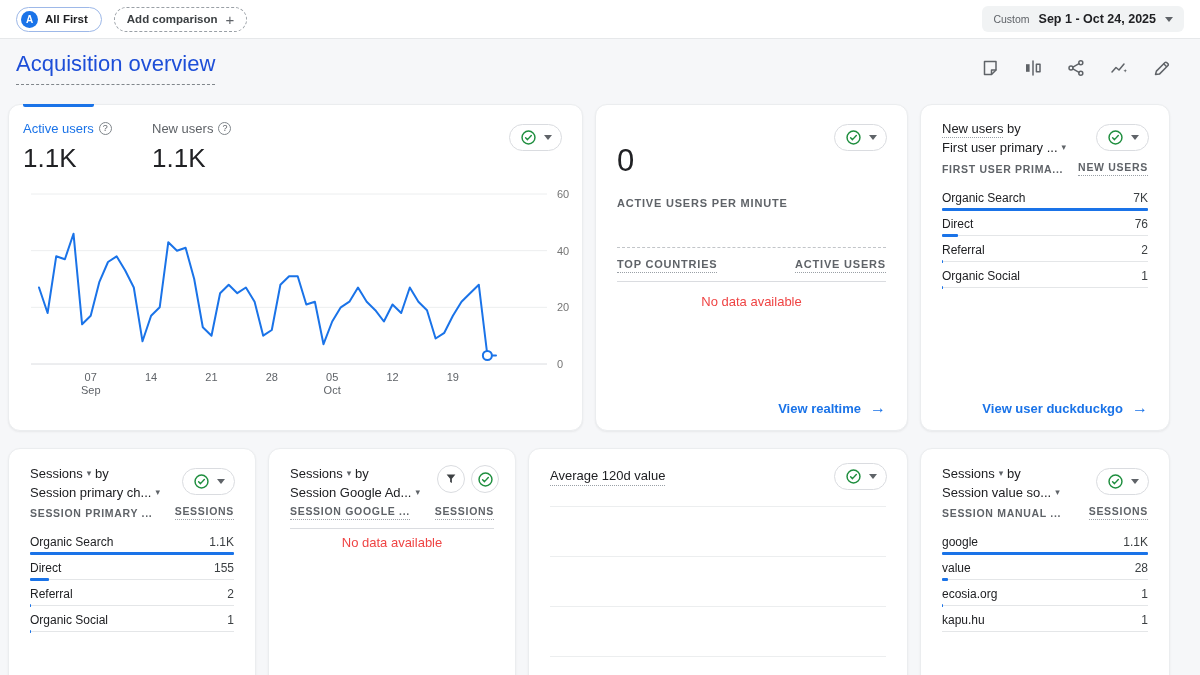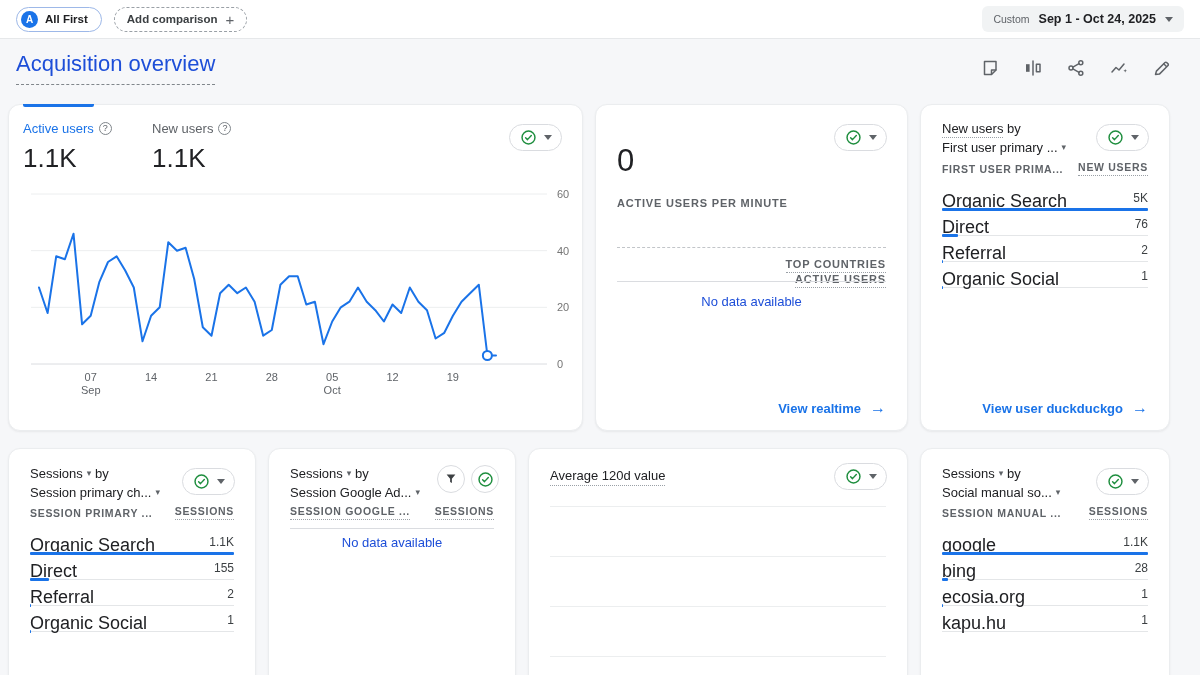--- a/index.html
+++ b/index.html
@@ -63,36 +63,36 @@
   #trend-svg{ position:absolute; left:0; top:0; pointer-events:none;}
   
   .caps{ font-size:11px; letter-spacing:.8px; color:#5f6368; font-weight:700;}
   .dotted{ border-bottom:1px dotted #9aa0a6; padding-bottom:2px;}
   .rt-title{ position:absolute; left:21px; top:24px;}
   .rt-value{ position:absolute; left:21px; top:38px; font-size:31px; color:#202124;}
   .rt-permin{ position:absolute; left:21px; top:92px;}
   .dash-divider{ position:absolute; left:21px; right:21px; top:142px; border-top:1px dashed #c2c5c9;}
   .cols-head{ position:absolute; left:21px; right:21px; display:flex; justify-content:space-between; align-items:flex-end;}
   .head-rule{ position:absolute; left:21px; right:21px; border-top:1px solid #dadce0;}
-  .empty-text{ position:absolute; left:0; right:0; text-align:center; font-size:13px; color:#1d4ed8;}
+  .empty-text{ position:absolute; left:0; right:0; text-align:center; font-size:13px; color:#ef4444;}
   .card-link{ position:absolute; right:21px; bottom:13px; display:flex; align-items:center; gap:9px;
     color:#1a73e8; font-size:13px; font-weight:700; cursor:pointer;}
   .link-arrow::before{ content:"\2192"; font-size:16px; font-weight:400;}
   
   .card-title{ position:absolute; left:21px; top:15px; font-size:13px; color:#202124; line-height:18px;}
   .sel-caret{ display:inline-block; margin-left:4px; color:#5f6368; font-size:8px; vertical-align:2px;}
   .sel-caret::before{ content:"\25BE"; font-size:9px;}
   .metric-word{ cursor:pointer;}
   .metric-word.dotted{ padding-bottom:1px;}
   .dim-line{ cursor:pointer; white-space:nowrap;}
   .thead{ position:absolute; left:21px; right:21px; top:56px; display:flex; justify-content:space-between; align-items:center;}
   .thead .caps{ font-size:10.5px; letter-spacing:.7px;}
   .trows{ position:absolute; left:21px; right:21px; top:79px;}
   .trow{ position:relative; height:26px; border-bottom:1px solid #e4e6e8;}
-  .tlabel{ position:absolute; left:0; top:7px; font-size:18px; color:#202124;}
+  .tlabel{ position:absolute; left:0; top:7px; font-size:12px; color:#202124;}
   .tvalue{ position:absolute; right:0; top:7px; font-size:12px; color:#3c4043;}
   .tbar{ position:absolute; left:0; bottom:-2px; height:3px; background:#1a73e8; border-radius:1px;}
   
   .gridline{ position:absolute; left:21px; right:21px; border-top:1px solid #eceeef;}
   .funnel-svg{ width:16px; height:16px;}
 </style>
 </head>
 <body>
 
 <header class="topbar">
@@ -201,21 +201,21 @@
   <div class="rt-value">0</div>
   <div class="rt-permin caps">ACTIVE USERS PER MINUTE</div>
   <div class="quality-pill">
     <svg class="check-svg" viewBox="0 0 20 20">
         <circle cx="10" cy="10" r="7.6" fill="none" stroke="#1e8e3e" stroke-width="1.7"></circle>
         <path d="M6.6 10.3l2.2 2.2 4.5-4.8" fill="none" stroke="#1e8e3e" stroke-width="1.7" stroke-linecap="round" stroke-linejoin="round"></path>
       </svg>
     <span class="tri-caret"></span>
   </div>
   <div class="dash-divider"></div>
-  <div class="cols-head" style="top:153px;flex-direction:column;">
+  <div class="cols-head" style="top:153px;">
     <span class="caps dotted">TOP COUNTRIES</span>
     <span class="caps dotted">ACTIVE USERS</span>
   </div>
   <div class="head-rule" style="top:176px;"></div>
   <div class="empty-text" style="top:189px;">No data available</div>
   <div class="card-link">
     <span>View realtime</span>
     <span class="link-arrow"></span>
   </div>
 </section>
@@ -237,21 +237,21 @@
       </svg>
     <span class="tri-caret"></span>
   </div>
   <div class="thead">
     <span class="caps">FIRST USER PRIMA...</span>
     <span class="caps dotted">NEW USERS</span>
   </div>
   <div class="trows">
     <div class="trow">
       <span class="tlabel">Organic Search</span>
-      <span class="tvalue">5K</span>
+      <span class="tvalue">7K</span>
       <span class="tbar" style="width: 100%;"></span>
     </div>
     <div class="trow">
       <span class="tlabel">Direct</span>
       <span class="tvalue">76</span>
       <span class="tbar" style="width: 7.6%;"></span>
     </div>
     <div class="trow">
       <span class="tlabel">Referral</span>
       <span class="tvalue">2</span>
@@ -362,42 +362,42 @@
   <div class="gridline" style="top:207px;"></div>
 </section>
 
 <section class="card" id="card-sess-manual">
   <div class="card-title">
     <div>
       <span class="metric-word"><span>Sessions</span><span class="sel-caret"></span></span>
       <span>by</span>
     </div>
     <div class="dim-line">
-      <span>Social manual so...</span><span class="sel-caret"></span>
+      <span>Session value so...</span><span class="sel-caret"></span>
     </div>
   </div>
   <div class="quality-pill">
     <svg class="check-svg" viewBox="0 0 20 20">
         <circle cx="10" cy="10" r="7.6" fill="none" stroke="#1e8e3e" stroke-width="1.7"></circle>
         <path d="M6.6 10.3l2.2 2.2 4.5-4.8" fill="none" stroke="#1e8e3e" stroke-width="1.7" stroke-linecap="round" stroke-linejoin="round"></path>
       </svg>
     <span class="tri-caret"></span>
   </div>
   <div class="thead">
     <span class="caps">SESSION MANUAL ...</span>
     <span class="caps dotted">SESSIONS</span>
   </div>
   <div class="trows">
     <div class="trow">
       <span class="tlabel">google</span>
       <span class="tvalue">1.1K</span>
       <span class="tbar" style="width: 100%;"></span>
     </div>
     <div class="trow">
-      <span class="tlabel">bing</span>
+      <span class="tlabel">value</span>
       <span class="tvalue">28</span>
       <span class="tbar" style="width: 3%;"></span>
     </div>
     <div class="trow">
       <span class="tlabel">ecosia.org</span>
       <span class="tvalue">1</span>
       <span class="tbar" style="width: 0.2%;"></span>
     </div>
     <div class="trow">
       <span class="tlabel">kapu.hu</span>

